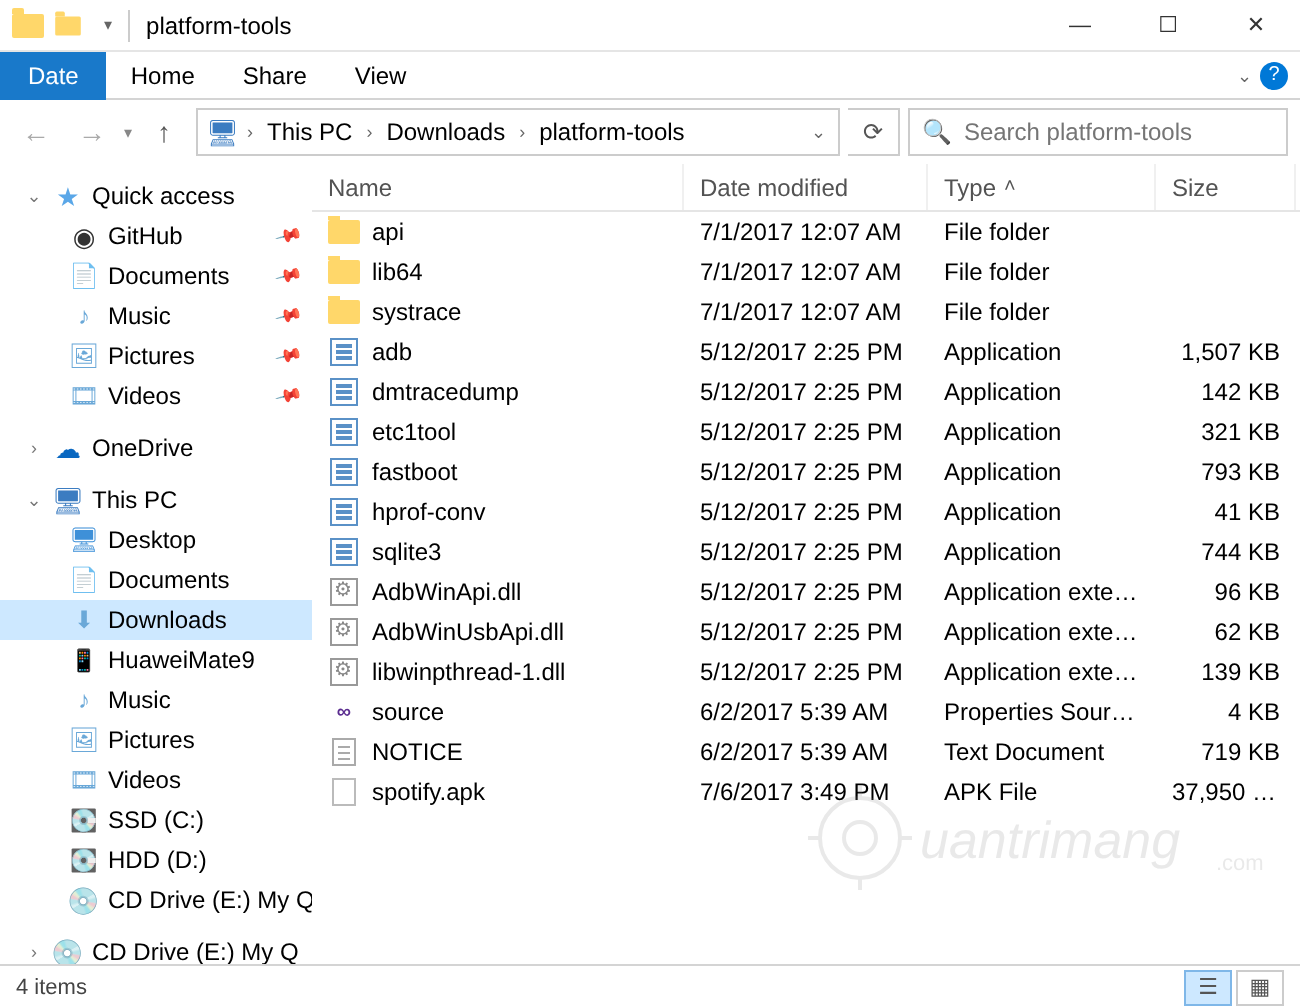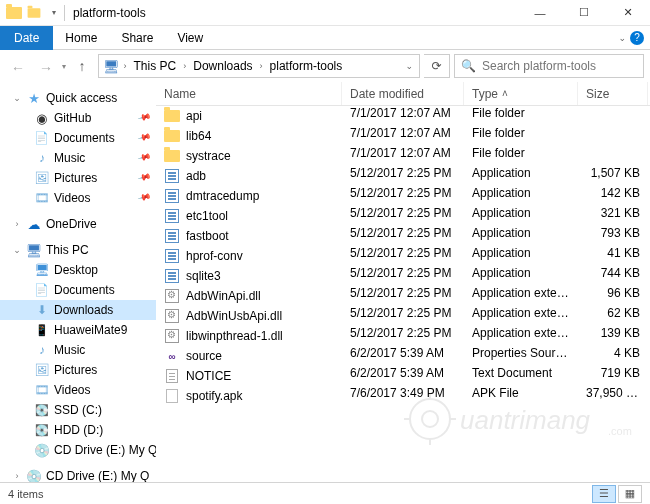--- a/index.html
+++ b/index.html
@@ -52,21 +52,21 @@
 
 
 .files { flex:1; overflow:hidden; position:relative; }
 .colhdr { display:flex; height:24px; border-bottom:1px solid #e5e5e5; align-items:center; color:#535353; }
 .colhdr .col { padding:0 8px; display:flex; align-items:center; border-right:1px solid #f0f0f0; height:100%; }
 .colhdr .col.sort::after { content:"˄"; font-size:10px; margin-left:4px; color:#555; }
 .col-name { width:186px; }
 .col-date { width:122px; }
 .col-type { width:114px; }
 .col-size { width:70px; text-align:right; }
-.row { display:flex; height:20px; color:#000; }
+.row { display:flex; height:20px; align-items:center; color:#000; }
 .row .cell { padding:0 8px; overflow:hidden; white-space:nowrap; text-overflow:ellipsis; }
 .row .cell.col-name { display:flex; align-items:center; gap:6px; }
 .row .ic { width:16px; height:16px; display:flex; align-items:center; justify-content:center; flex-shrink:0; }
 .row .cell.col-size { text-align:right; }
 
 
 .status { height:22px; border-top:1px solid #d4d4d4; display:flex; align-items:center; padding:0 8px; font-size:11px; color:#444; }
 .status .viewbtn { margin-left:auto; display:flex; gap:2px; }
 .status .vb { width:24px; height:18px; border:1px solid #ccc; display:flex; align-items:center; justify-content:center; font-size:11px; color:#555; }
 .status .vb.active { background:#cde8ff; border-color:#7fb7e8; }

